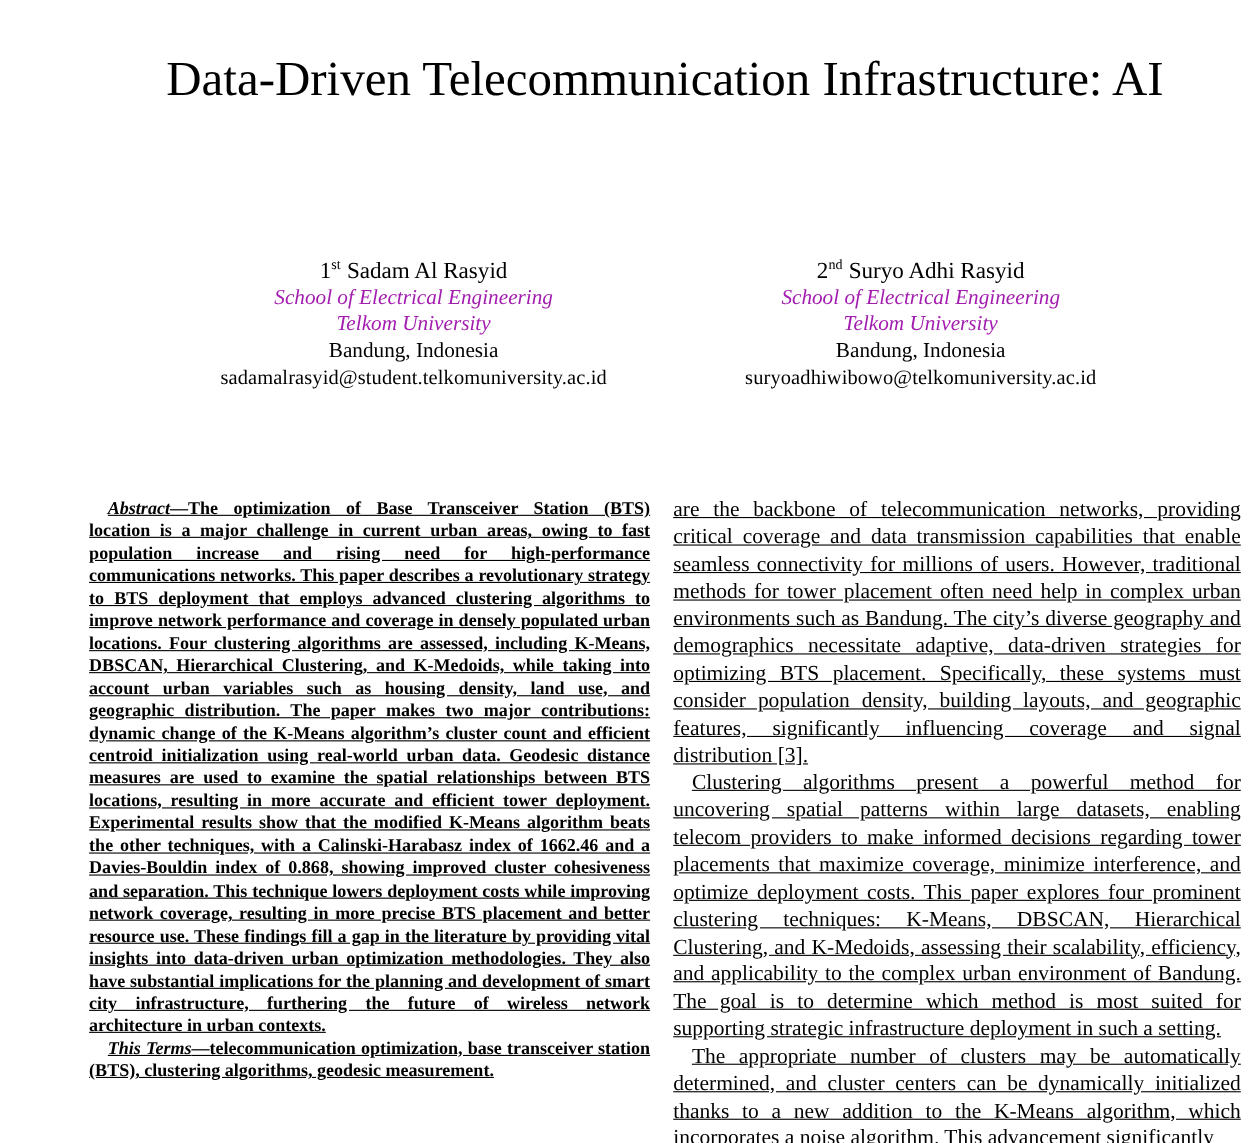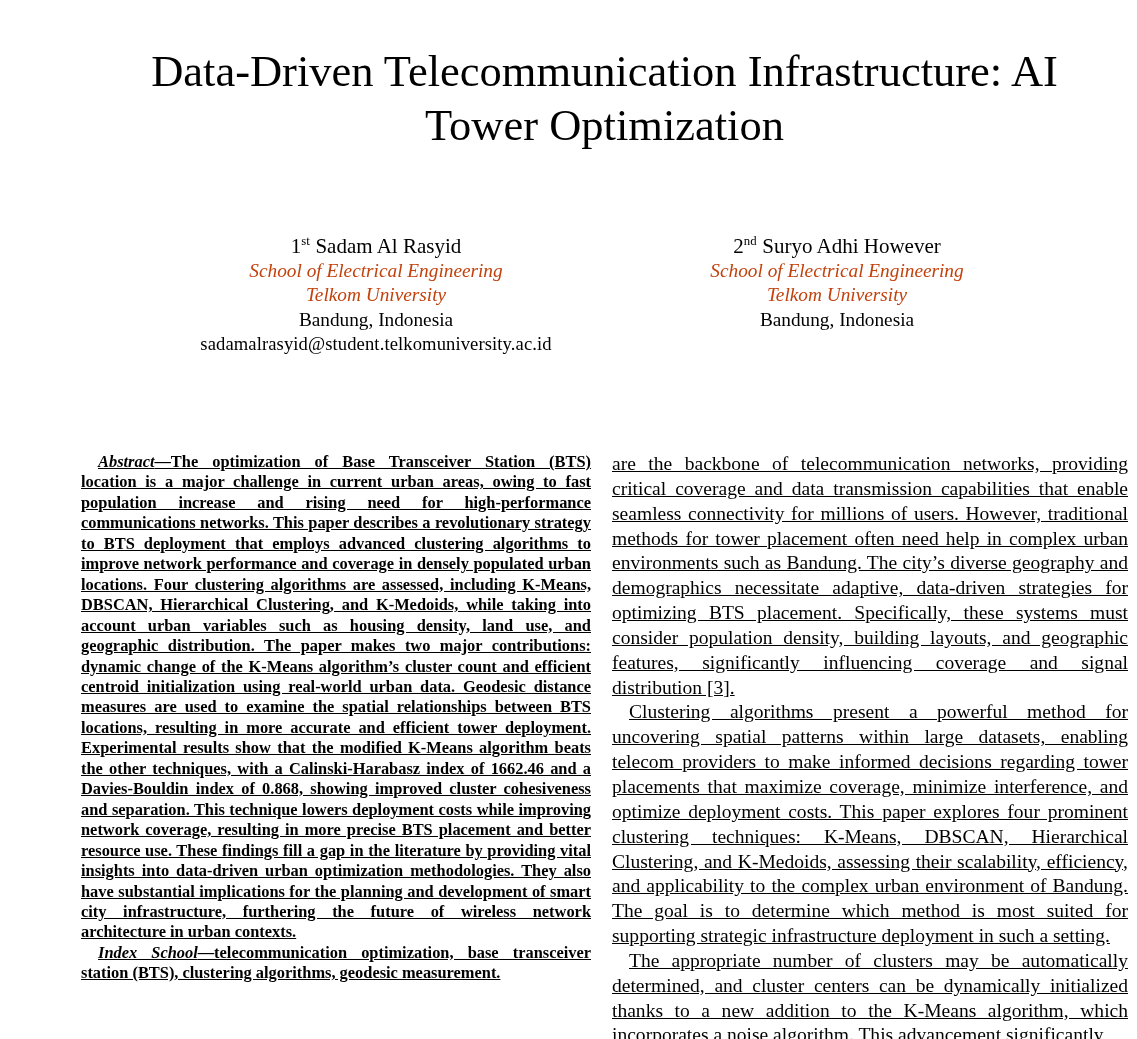--- a/index.html
+++ b/index.html
@@ -36,21 +36,21 @@
     text-align: center;
     font-size: 19.3px;
     line-height: 24.6px;
     white-space: nowrap;
   }
   .author-1 { left: 340px; }
   .author-2 { left: 801px; }
   .author-name { font-size: 21px; }
   .author-name sup { font-size: 61%; line-height: 0; }
   .author-name .name { margin-left: 0.27em; }
-  .affil-italic { font-style: italic; color: #c2410c; }
+  .affil-italic { font-style: italic; color: #a21caf; }
   .author-email { font-size: 18.6px; letter-spacing: 0.1px; }
 
   
   .columns {
     position: absolute;
     top: 452px;
     left: 45px;
     width: 1047px;
     display: flex;
     gap: 21px;
@@ -71,47 +71,47 @@
   .indent { text-indent: 17px; }
   .lead { font-style: italic; }
 </style>
 </head>
 <body>
 
 <div class="page">
 
   <header class="title-block">
     <div>Data-Driven Telecommunication Infrastructure: AI</div>
-    <div>Tower Optimization</div>
   </header>
 
   <section class="authors">
 
     <div class="author author-1">
       <div class="author-name"><span>1</span><sup>st</sup><span class="name">Sadam Al Rasyid</span></div>
       <div class="affil-italic">School of Electrical Engineering</div>
       <div class="affil-italic">Telkom University</div>
       <div>Bandung, Indonesia</div>
       <div class="author-email">sadamalrasyid@student.telkomuniversity.ac.id</div>
     </div>
 
     <div class="author author-2">
-      <div class="author-name"><span>2</span><sup>nd</sup><span class="name">Suryo Adhi However</span></div>
+      <div class="author-name"><span>2</span><sup>nd</sup><span class="name">Suryo Adhi Rasyid</span></div>
       <div class="affil-italic">School of Electrical Engineering</div>
       <div class="affil-italic">Telkom University</div>
       <div>Bandung, Indonesia</div>
+      <div class="author-email">suryoadhiwibowo@telkomuniversity.ac.id</div>
     </div>
 
   </section>
 
   <main class="columns">
 
     <div class="col col-left">
       <p class="indent"><span class="lead">Abstract</span><span>—The optimization of Base Transceiver Station (BTS) location is a major challenge in current urban areas, owing to fast population increase and rising need for high-performance communications networks. This paper describes a revolutionary strategy to BTS deployment that employs advanced clustering algorithms to improve network performance and coverage in densely populated urban locations. Four clustering algorithms are assessed, including K-Means, DBSCAN, Hierarchical Clustering, and K-Medoids, while taking into account urban variables such as housing density, land use, and geographic distribution. The paper makes two major contributions: dynamic change of the K-Means algorithm’s cluster count and efficient centroid initialization using real-world urban data. Geodesic distance measures are used to examine the spatial relationships between BTS locations, resulting in more accurate and efficient tower deployment. Experimental results show that the modified K-Means algorithm beats the other techniques, with a Calinski-Harabasz index of 1662.46 and a Davies-Bouldin index of 0.868, showing improved cluster cohesiveness and separation. This technique lowers deployment costs while improving network coverage, resulting in more precise BTS placement and better resource use. These findings fill a gap in the literature by providing vital insights into data-driven urban optimization methodologies. They also have substantial implications for the planning and development of smart city infrastructure, furthering the future of wireless network architecture in urban contexts.</span></p>
-      <p class="indent"><span class="lead">Index School</span><span>—telecommunication optimization, base transceiver station (BTS), clustering algorithms, geodesic measurement.</span></p>
+      <p class="indent"><span class="lead">This Terms</span><span>—telecommunication optimization, base transceiver station (BTS), clustering algorithms, geodesic measurement.</span></p>
     </div>
 
     <div class="col col-right">
       <p>are the backbone of telecommunication networks, providing critical coverage and data transmission capabilities that enable seamless connectivity for millions of users. However, traditional methods for tower placement often need help in complex urban environments such as Bandung. The city’s diverse geography and demographics necessitate adaptive, data-driven strategies for optimizing BTS placement. Specifically, these systems must consider population density, building layouts, and geographic features, significantly influencing coverage and signal distribution [3].</p>
       <p class="indent">Clustering algorithms present a powerful method for uncovering spatial patterns within large datasets, enabling telecom providers to make informed decisions regarding tower placements that maximize coverage, minimize interference, and optimize deployment costs. This paper explores four prominent clustering techniques: K-Means, DBSCAN, Hierarchical Clustering, and K-Medoids, assessing their scalability, efficiency, and applicability to the complex urban environment of Bandung. The goal is to determine which method is most suited for supporting strategic infrastructure deployment in such a setting.</p>
       <p class="indent">The appropriate number of clusters may be automatically determined, and cluster centers can be dynamically initialized thanks to a new addition to the K-Means algorithm, which incorporates a noise algorithm. This advancement significantly</p>
     </div>
 
   </main>
 

